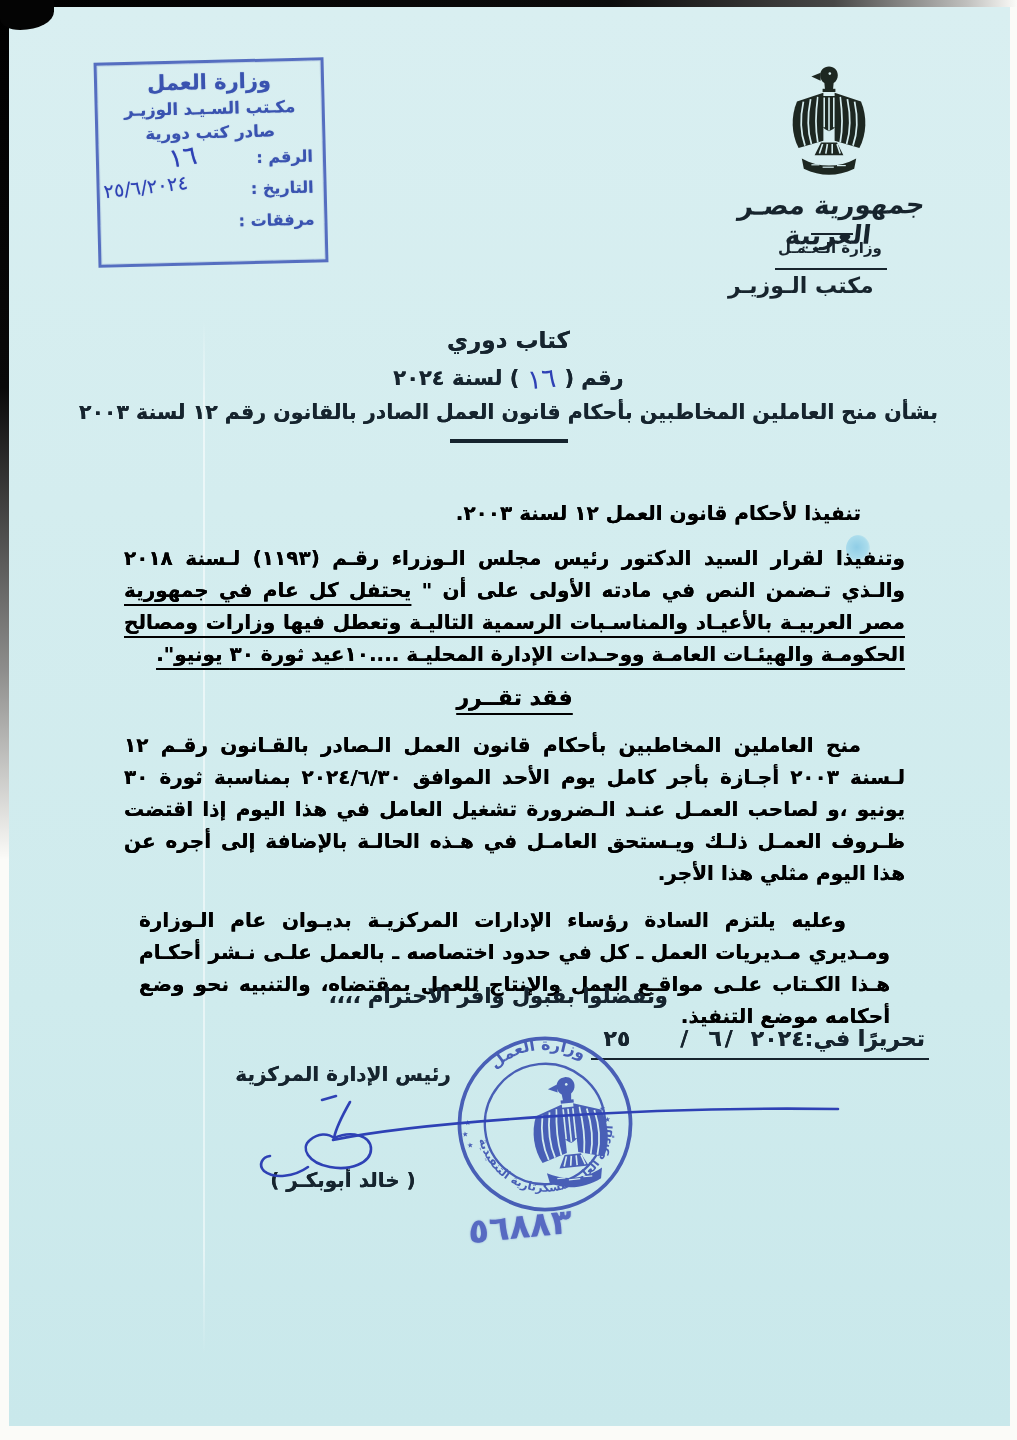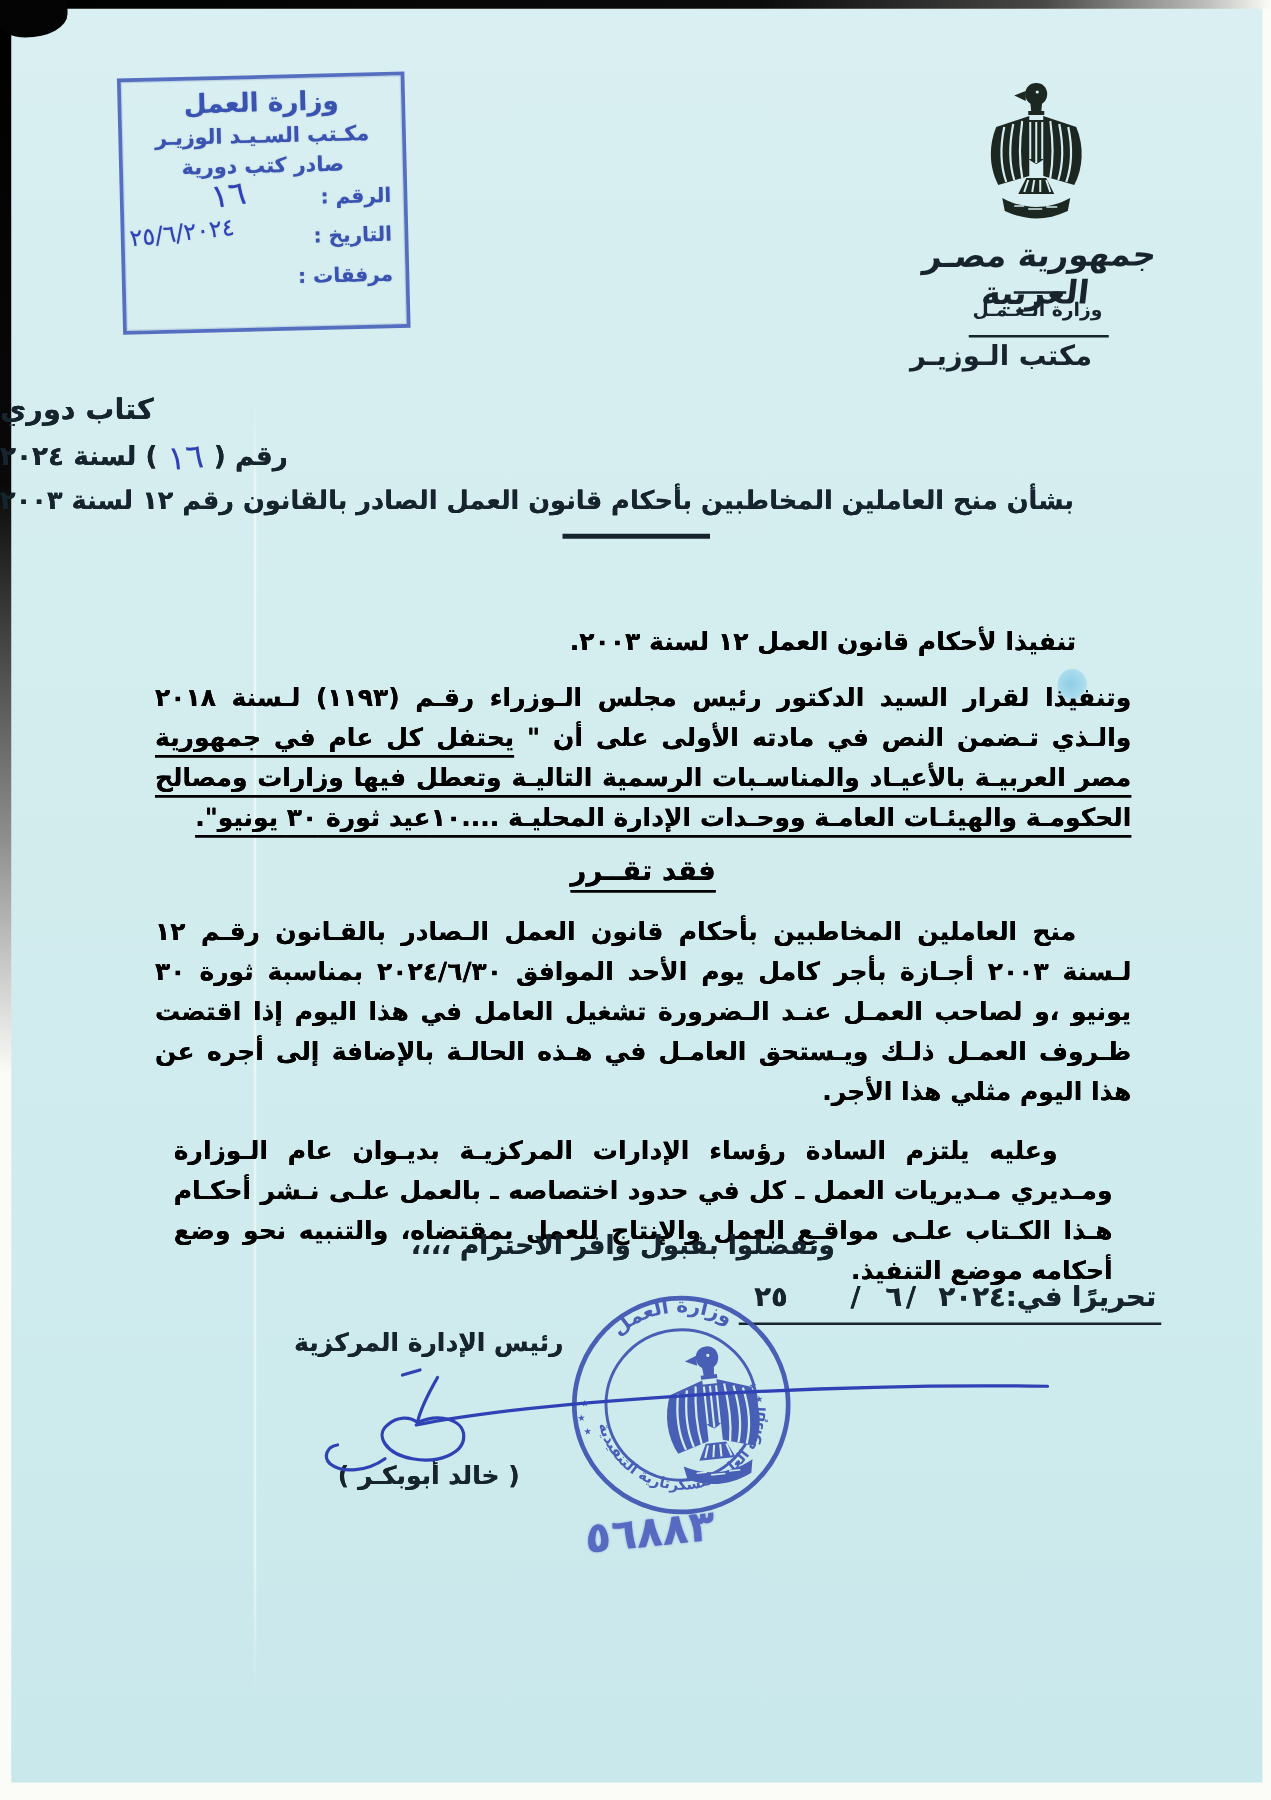--- a/index.html
+++ b/index.html
@@ -48,21 +48,21 @@
   .lh-country{position:absolute;top:190px;left:698px;width:264px;text-align:center;
     font-size:26px;font-weight:bold;color:#17242d;transform:skewX(-7deg) rotate(-.5deg);}
   .lh-rule-sm{position:absolute;top:233px;left:811px;width:42px;height:2px;background:#17242d;}
   .lh-ministry{position:absolute;top:239px;left:718px;width:224px;text-align:center;
     font-size:15px;font-weight:bold;letter-spacing:2px;color:#17242d;}
   .lh-rule-md{position:absolute;top:268px;left:775px;width:112px;height:2px;background:#17242d;}
   .lh-office{position:absolute;top:273px;left:728px;width:204px;text-align:left;
     font-size:22px;font-weight:bold;letter-spacing:2px;color:#17242d;}
 
   
-  .title-block{position:absolute;top:315px;left:0;width:100%;text-align:left;color:#16242e;
+  .title-block{position:absolute;top:327px;left:0;width:100%;text-align:center;color:#16242e;
     text-shadow:0 0 .4px currentColor;}
   .t-doc{font-size:23px;font-weight:bold;}
   .t-num{font-size:21px;font-weight:bold;margin-top:7px;}
   .t-num .hand-16{display:inline-block;font-size:27px;font-weight:normal;color:#2e41b5;
     transform:translateY(3px) rotate(-5deg);padding:0 8px;text-shadow:none;}
   .t-sub1{font-size:20.5px;font-weight:bold;margin-top:9px;}
   .t-sub2{font-size:20.5px;font-weight:bold;margin-top:6px;}
   .t-rule{margin:15px auto 0;width:118px;height:4px;background:#16242e;}
 
   

